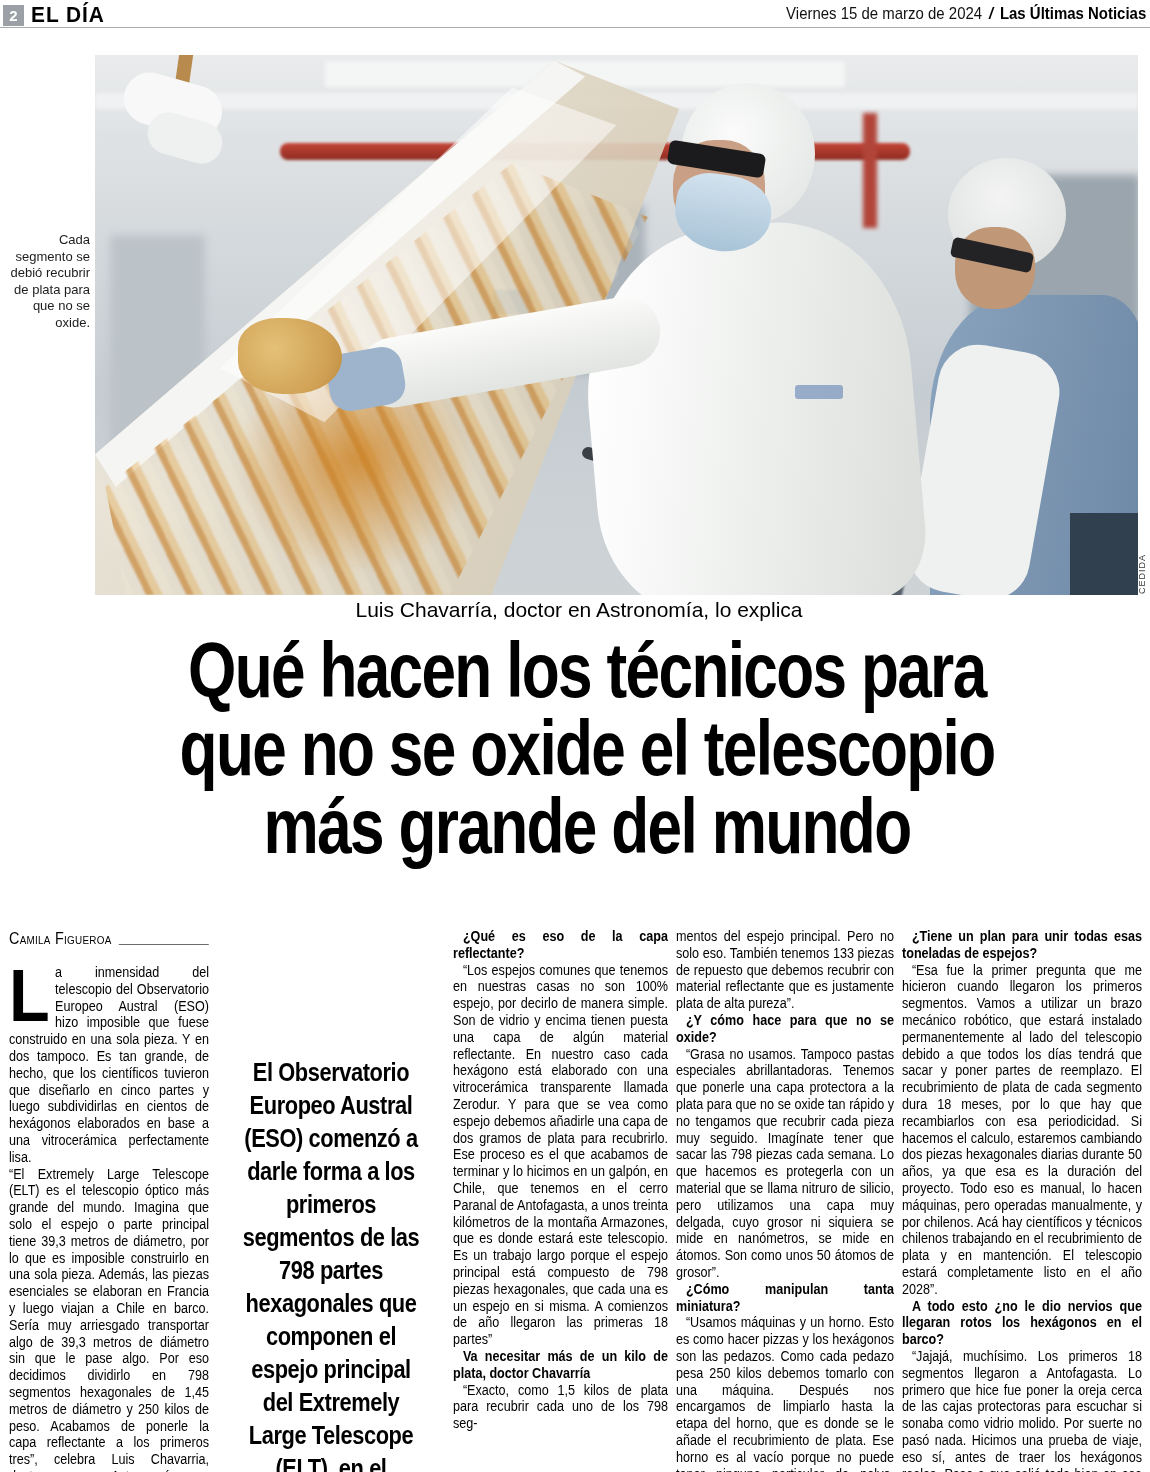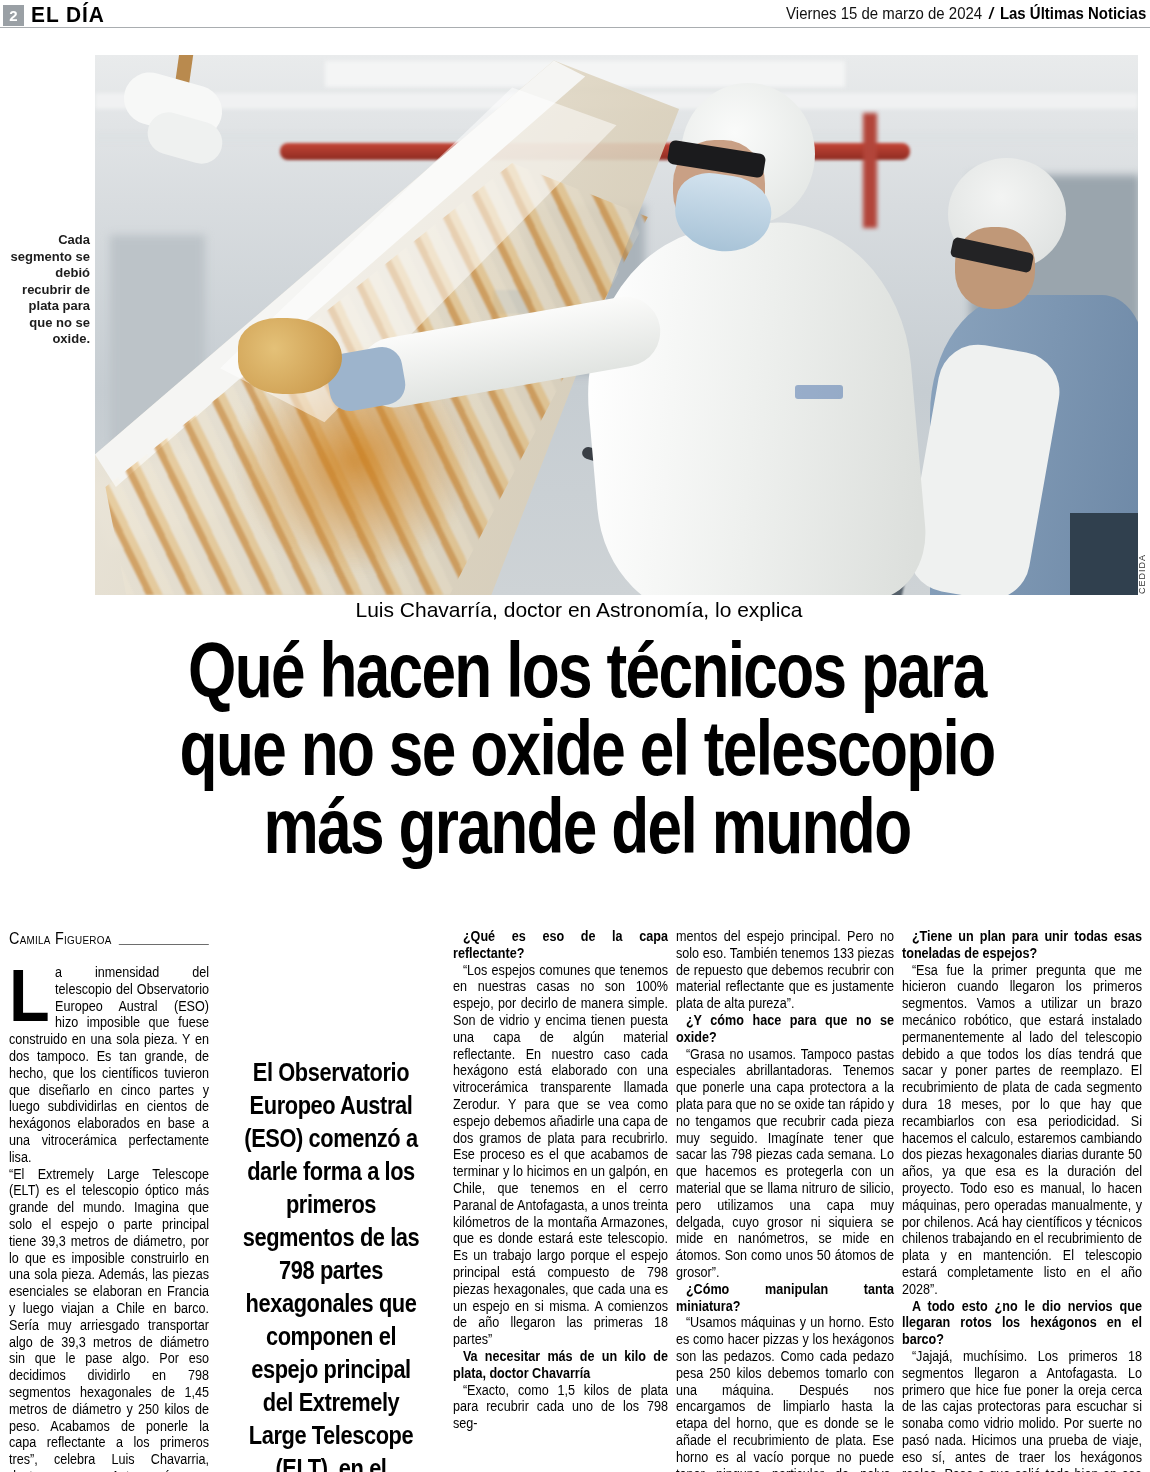--- a/index.html
+++ b/index.html
@@ -71,21 +71,21 @@
             background:radial-gradient(circle at 45% 35%, #f3f4f3, #dee1e0 85%); }
   .t2-face { top:172px; left:860px; width:80px; height:82px; border-radius:45%; background:#c09878; }
   .t2-glasses { top:190px; left:856px; width:82px; height:20px; background:#232325; border-radius:5px; transform:rotate(12deg); }
   .ph-navy { top:458px; left:975px; width:70px; height:85px; background:#30404e; }
   .photo-credit { position:absolute; left:1137px; top:532px; width:12px; height:62px;
                   writing-mode:vertical-rl; transform:rotate(180deg); font-size:9px;
                   letter-spacing:1px; color:#333; }
 
   
   .photo-caption { position:absolute; left:8px; top:232px; width:82px; text-align:right;
-                   font-size:13px; line-height:16.5px; color:#1c1c1c;font-weight:bold; }
+                   font-size:13px; line-height:16.5px; color:#1c1c1c; }
 
   
   .kicker { position:absolute; top:598px; left:4px; width:100%; text-align:center; font-size:21px; color:#000; }
   .headline { position:absolute; top:630px; left:12px; width:100%; text-align:center;
               font-weight:700; font-size:74px; line-height:78px; letter-spacing:-2px; }
   .headline .hl-line { display:block; }
   .headline .hl-line > span { display:inline-block; transform:scale(.84,1.04); transform-origin:center top; white-space:nowrap; }
 
   
   .body-grid { position:absolute; top:928px; left:9px; width:1133px; height:588px; overflow:hidden;

